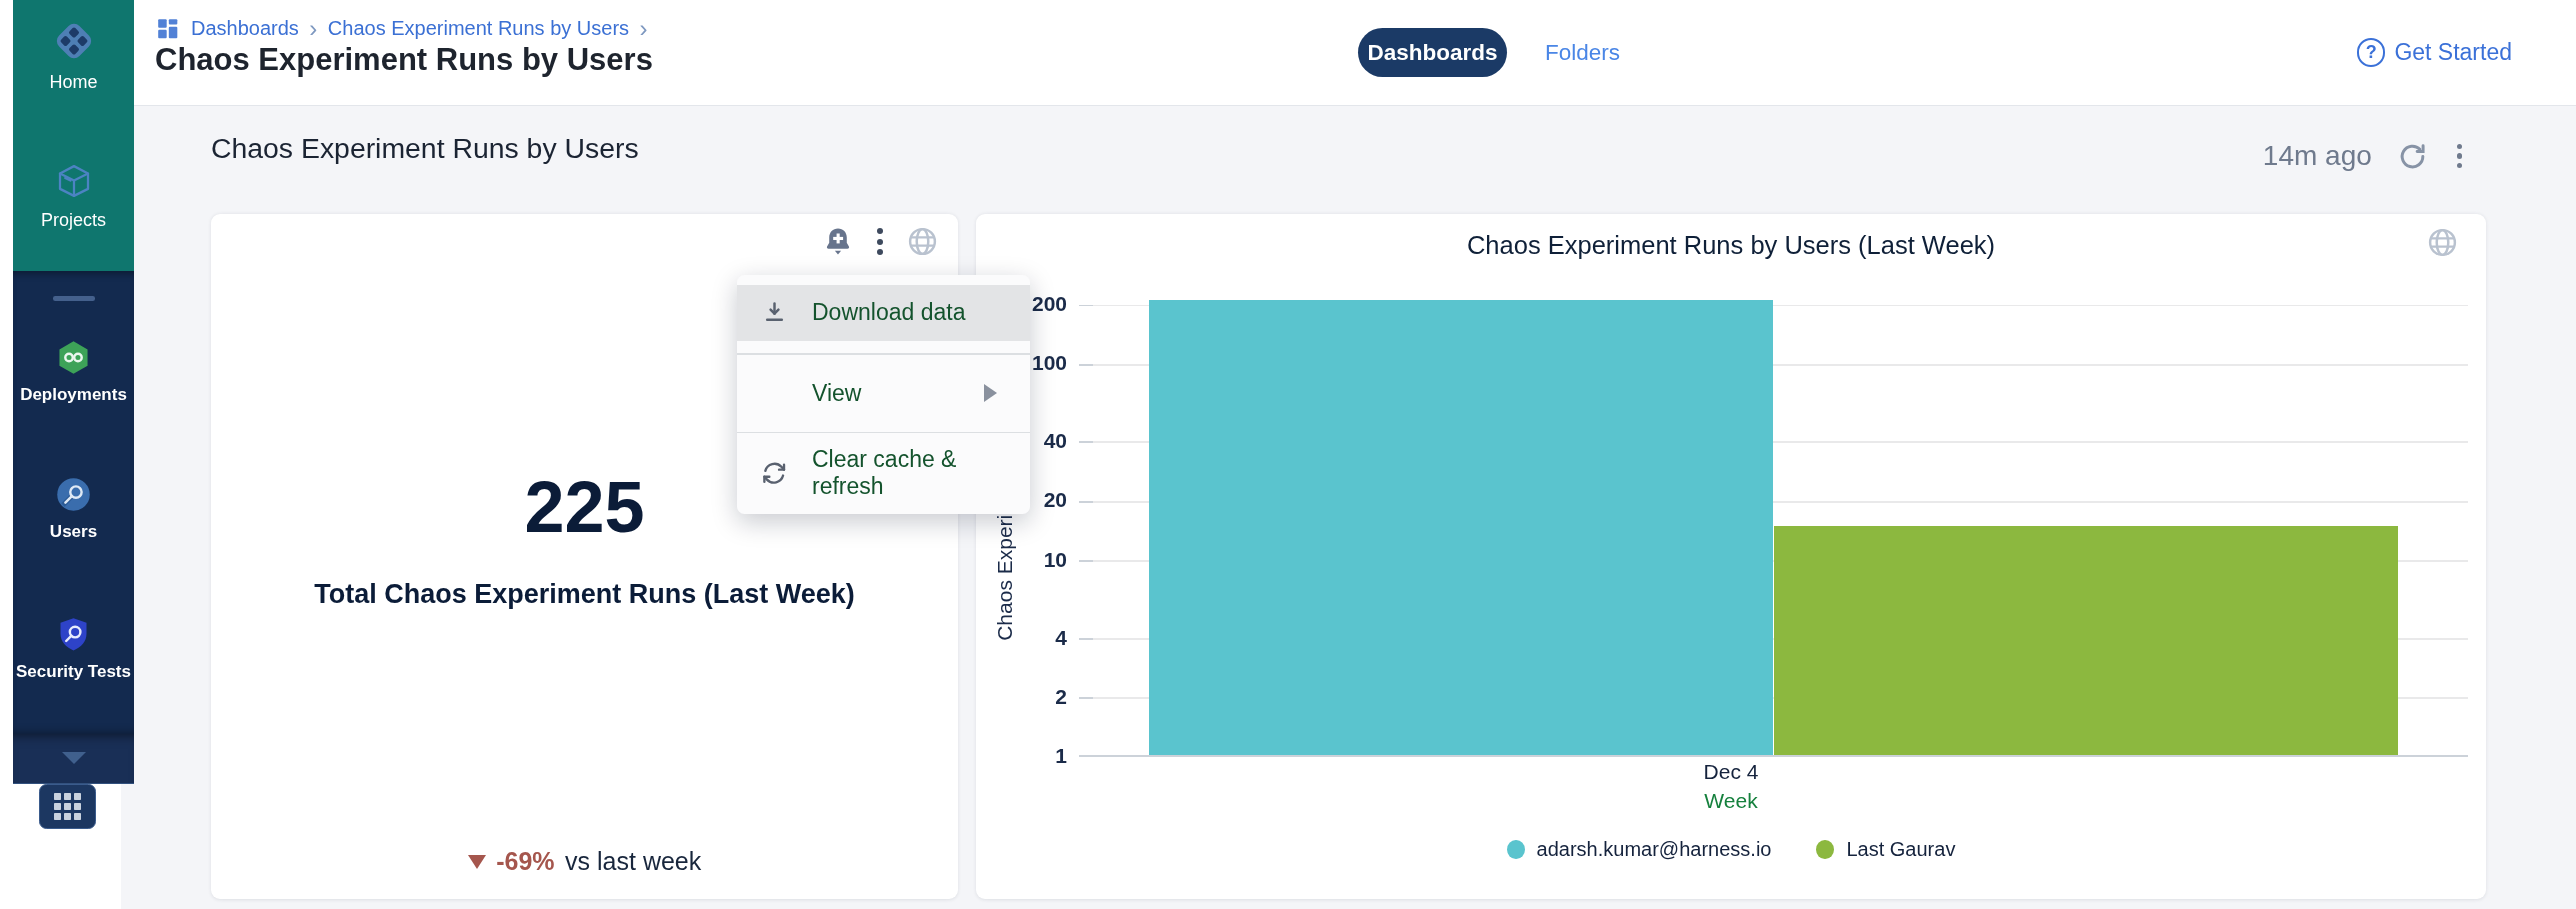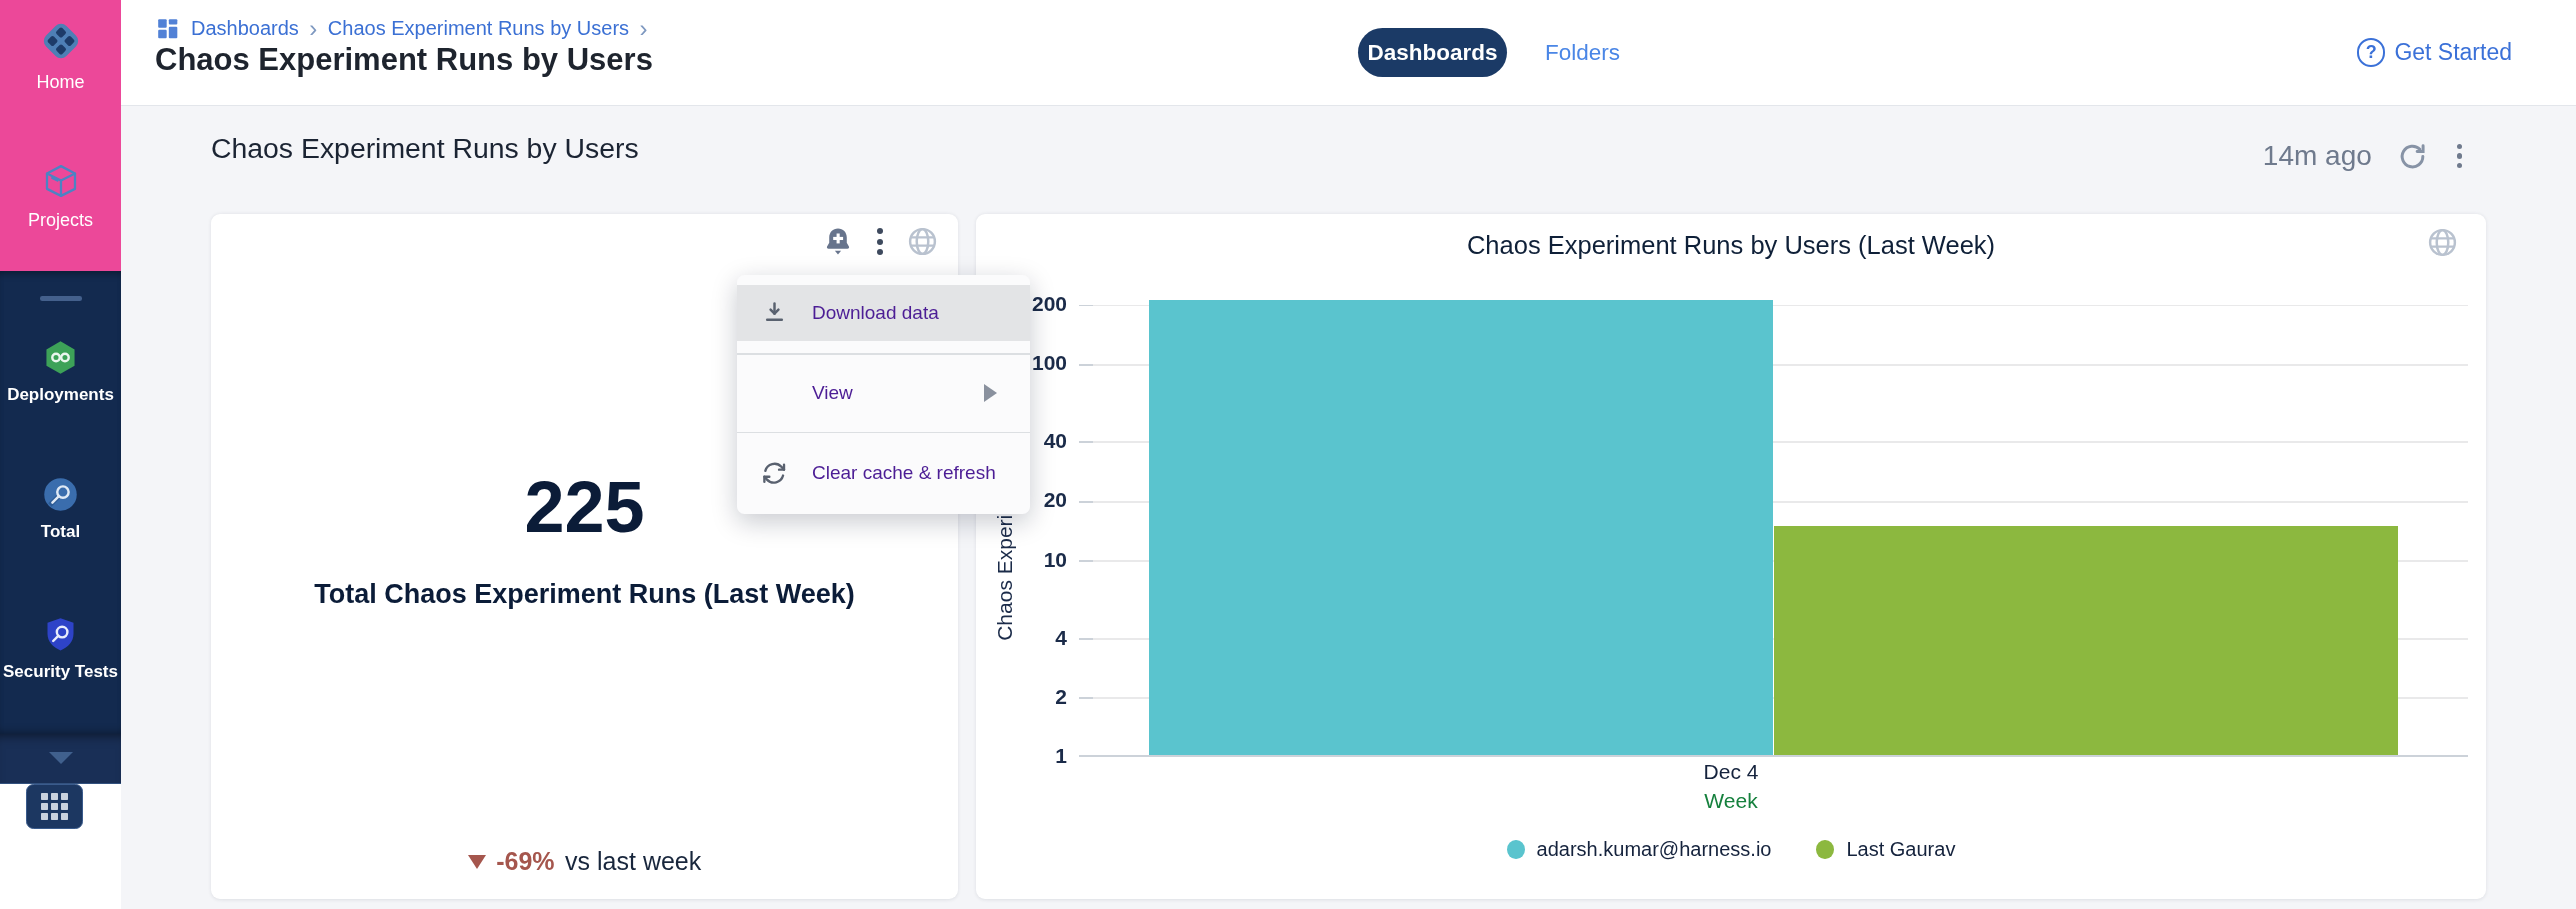--- a/index.html
+++ b/index.html
@@ -1,20 +1,20 @@
 <!DOCTYPE html>
 <html style="font-size:12px"><head>
 <meta charset="utf-8">
 <style>
   * { margin:0; padding:0; box-sizing:border-box; }
   body { font-family:"Liberation Sans", sans-serif; background:#fff; }
   .page { position:relative; width:2576px; height:910px; overflow:hidden; background:#fff; }
 
   
-  .sidebar { position:absolute; left:0; top:0; width:121px; height:709px; background:#ec4899; z-index:10; }
+  .sidebar { position:absolute; left:13px; top:0; width:121px; height:709px; background:#0f766e; z-index:10; }
   .side-item { position:absolute; left:0; width:121px; text-align:center; cursor:pointer; }
   .side-item .ico { display:block; margin:0 auto; }
   .side-label { display:block; color:#ffffff; font-size:18px; font-weight:500; white-space:nowrap; margin-top:7.5px; }
   .module-band { position:absolute; left:0; top:271px; width:121px; height:463px; background:#132a4f;
                  box-shadow: inset 0 7.5px 9px -6px rgba(0,0,0,.45), inset 0 -7.5px 9px -6px rgba(0,0,0,.35); }
   .module-band .side-label { font-weight:700; font-size:17px; }
   .divider-pill { position:absolute; left:50%; transform:translateX(-50%); top:25px; width:42px; height:4.5px; border-radius:2.2px; background:#44608c; }
   .collapse-band { position:absolute; left:0; top:734px; width:121px; height:50px; background:#192f56;
                    border-bottom:1.5px solid #32517e; box-shadow: inset 0 9px 10.5px -7.5px rgba(0,0,0,.5); cursor:pointer; }
   .chevron-down { position:absolute; left:50%; top:18px; transform:translateX(-50%); width:0; height:0;
@@ -72,21 +72,21 @@
   .x-cat { position:absolute; top:546px; width:100%; text-align:center; font-size:21px; color:#15233d; }
   .x-label { position:absolute; top:575px; width:100%; text-align:center; font-size:21px; font-weight:500; color:#15803d; }
   .legend { position:absolute; top:624px; width:100%; display:flex; justify-content:center; align-items:center; gap:45px; }
   .legend-item { display:flex; align-items:center; gap:12px; cursor:pointer; }
   .legend-dot { width:18px; height:19.5px; border-radius:50%; }
   .legend-text { font-size:20px; color:#15233d; }
 
   
   .menu { position:absolute; left:737px; top:275px; width:293px; height:239px; background:#fbfbfc; border-radius:7.5px;
           box-shadow:0 7.5px 25.5px rgba(10,20,40,.22); z-index:50; overflow:hidden; }
-  .menu-row { display:flex; align-items:center; cursor:pointer; font-size:19px; color:#4c1d95; }
+  .menu-row { display:flex; align-items:center; cursor:pointer; font-size:23px; color:#14532d; }
   .menu-row .mi { width:75px; display:flex; justify-content:center; flex:none; }
   .menu-row1 { margin-top:9.7px; height:56px; background:#e3e4e6; }
   .menu-spacer { height:12.7px; }
   .menu-div { height:1.5px; background:#dcdfe2; }
   .menu-row2 { height:77px; position:relative; }
   .menu-row2 .mlabel { margin-left:75px; }
   .sub-arrow { position:absolute; right:33px; top:50%; transform:translateY(-50%); width:0; height:0;
                border-top:9.7px solid transparent; border-bottom:9.7px solid transparent; border-left:13.5px solid #8a919e; }
   .menu-row3 { height:79px; }
 </style>
@@ -132,21 +132,21 @@
       </div>
       <div class="side-item" style="top:204px;">
         <svg class="ico" width="39" height="39" viewBox="0 0 48 48">
           <circle cx="24" cy="24" r="20" fill="#3a6dad"></circle>
           <path d="M11 37 22 26" stroke="#2b5a95" stroke-width="6"></path>
           <g fill="none" stroke="#dfe9f5" stroke-width="3">
             <circle cx="27" cy="21" r="7"></circle>
               <path d="M22 26 14 34" stroke-linecap="round"></path>
           </g>
         </svg>
-        <span class="side-label">Total</span>
+        <span class="side-label">Users</span>
       </div>
       <div class="side-item" style="top:344px;">
         <svg class="ico" width="39" height="39" viewBox="0 0 48 48">
           <path d="M24 4l16 5.5V23c0 9.5-6.4 16.3-16 20.6C14.4 39.3 8 32.5 8 23V9.5z" fill="#2e43c8"></path>
           <g fill="none" stroke="#e8ecfc" stroke-width="3">
             <circle cx="26" cy="21" r="6.5"></circle>
               <path d="M21.5 25.5 15 32" stroke-linecap="round"></path>
           </g>
         </svg>
         <span class="side-label">Security Tests</span>

